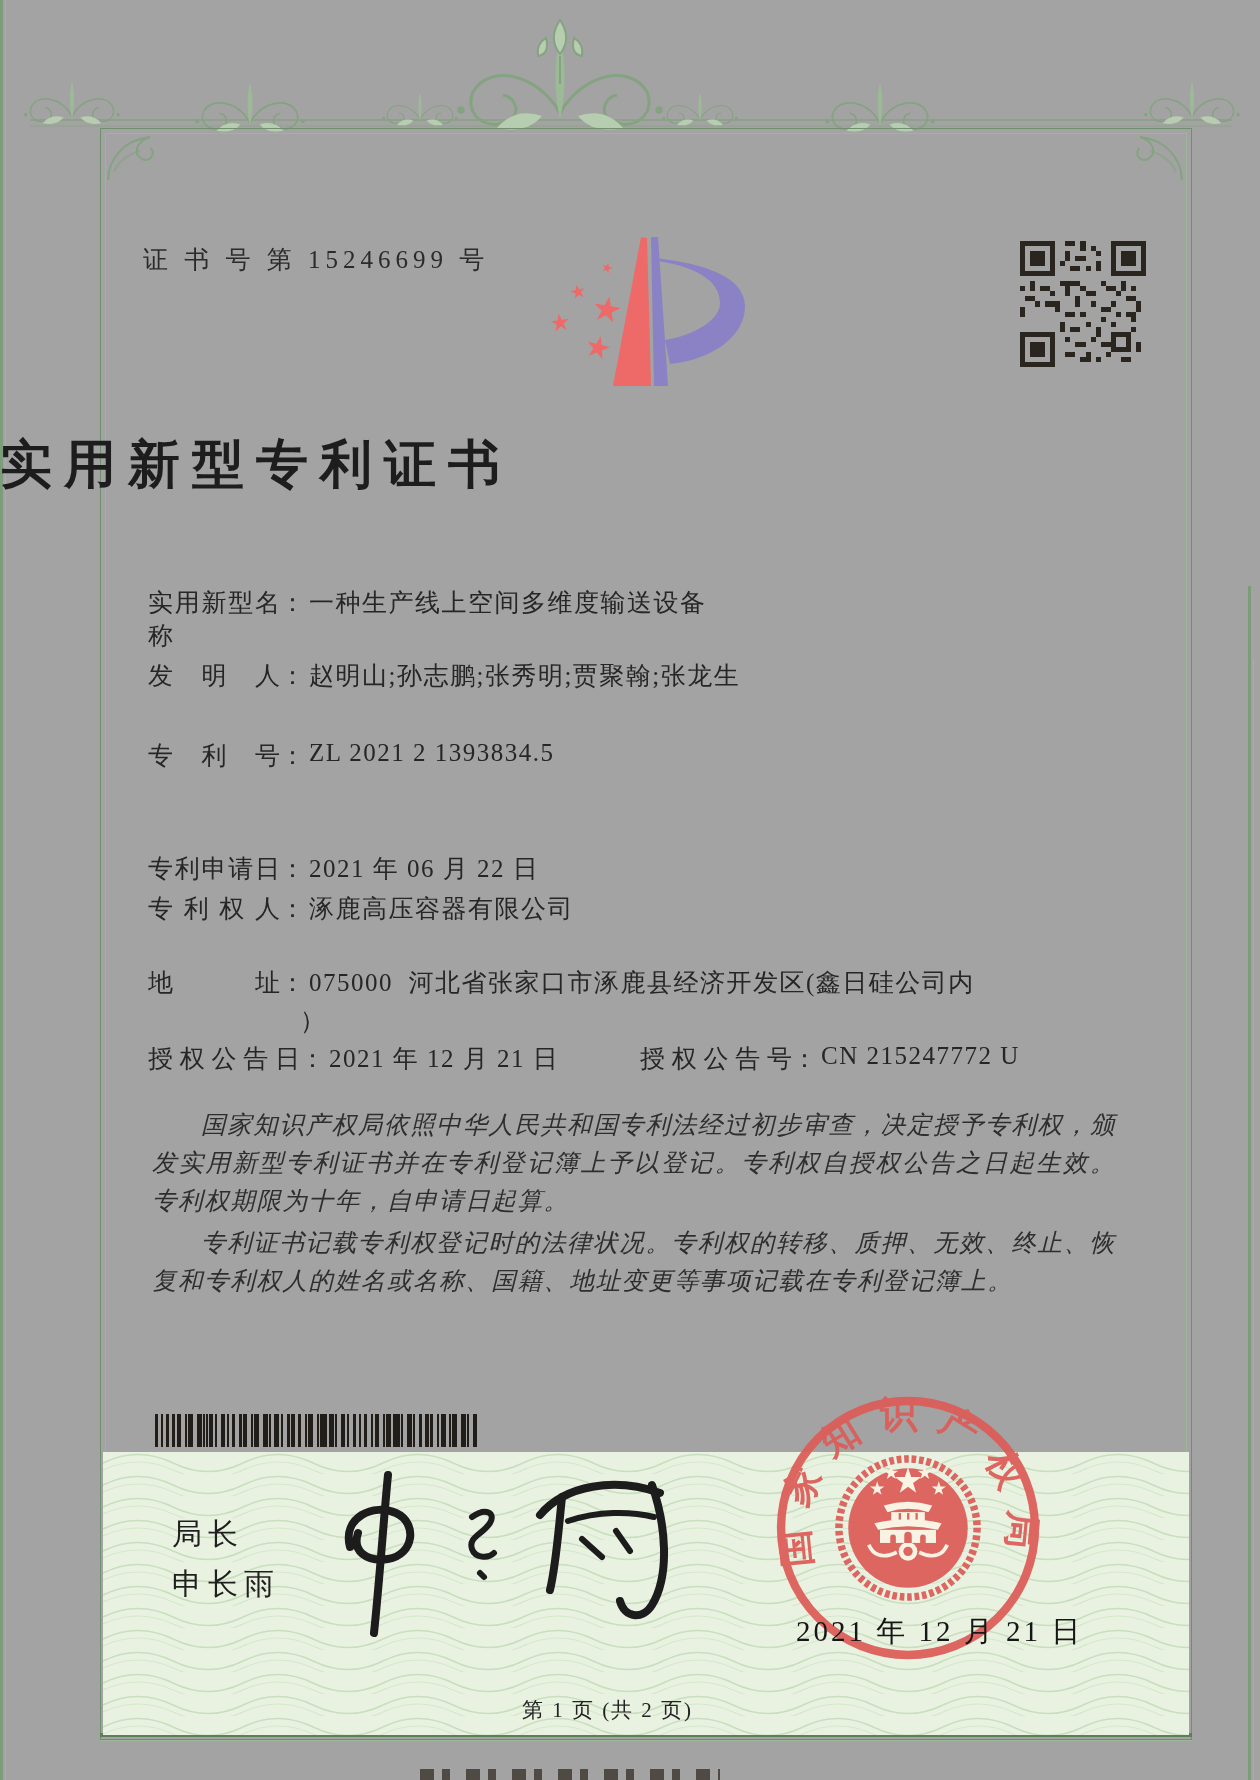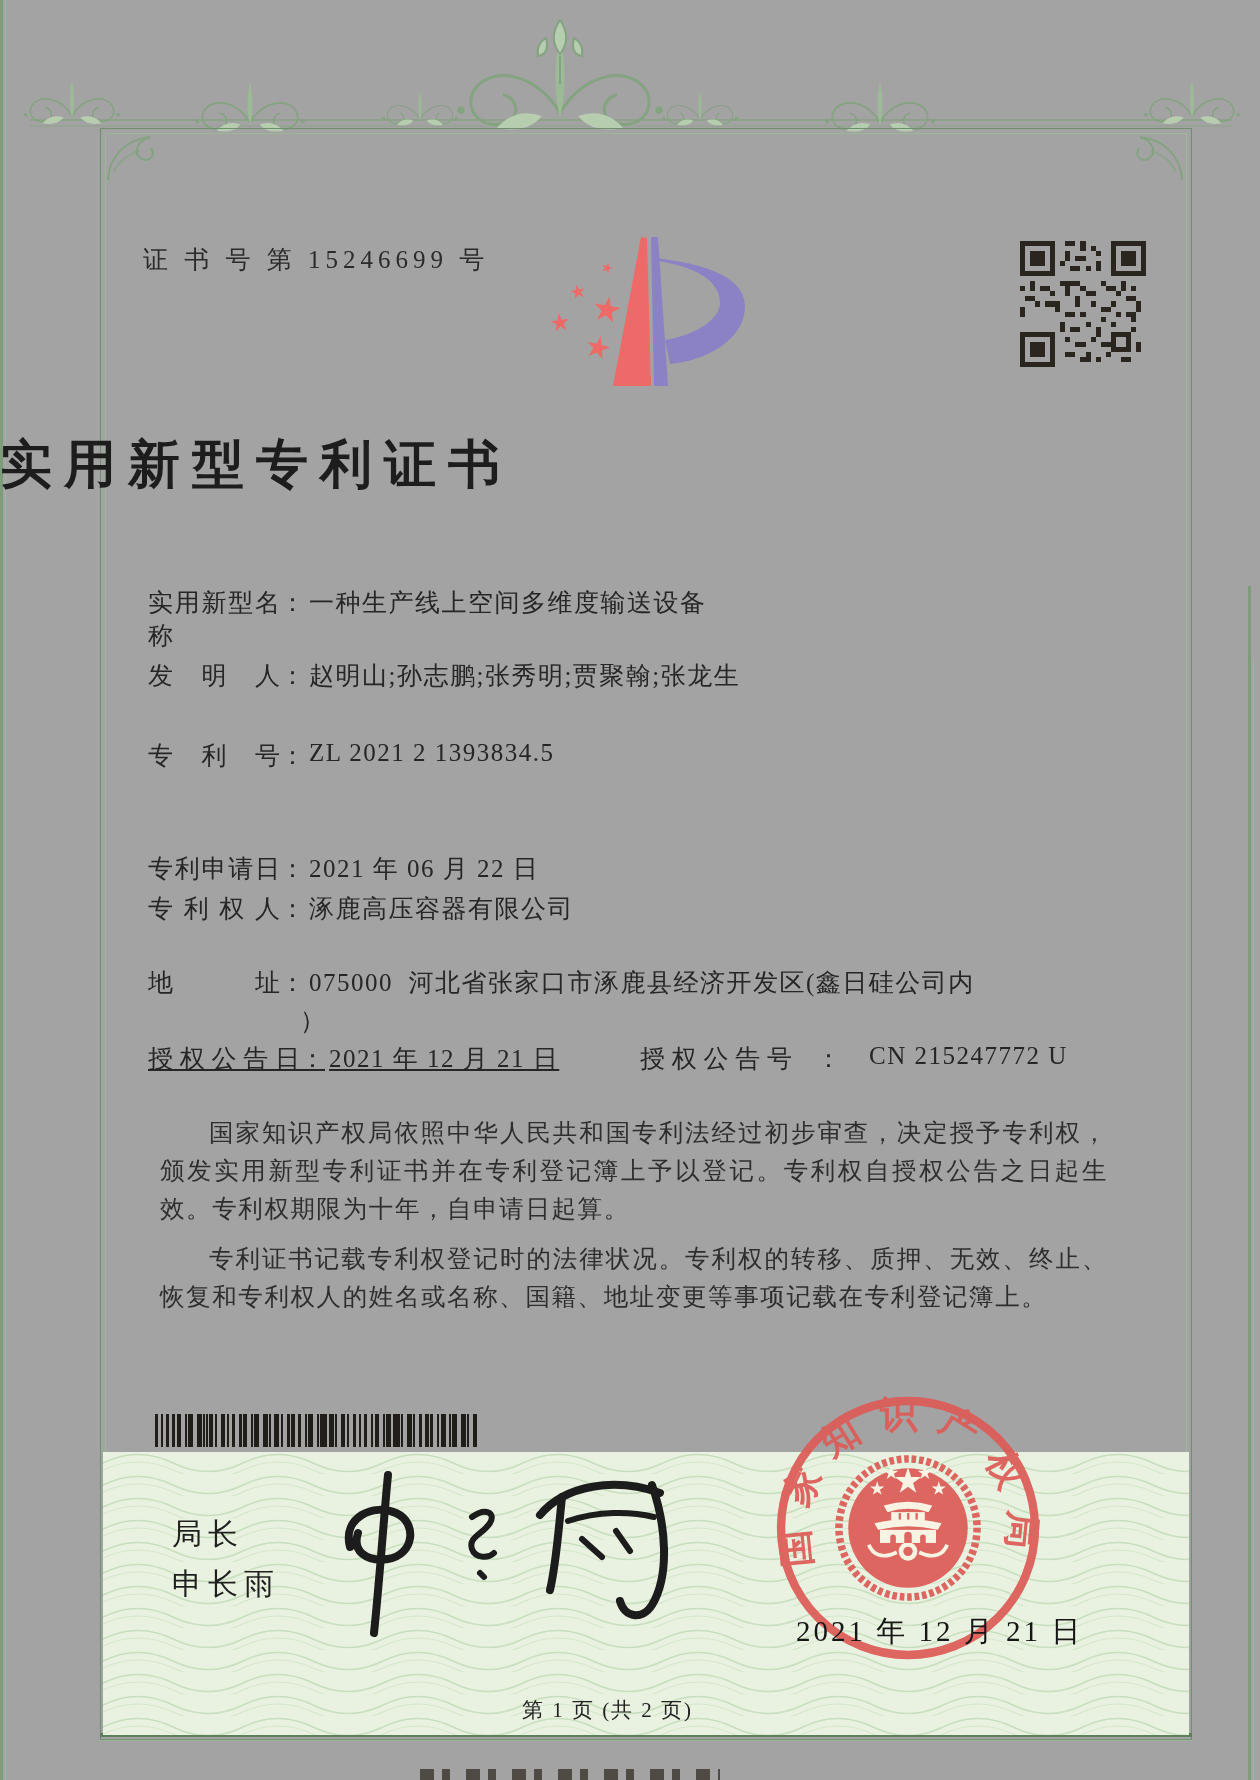--- a/index.html
+++ b/index.html
@@ -33,27 +33,27 @@
   .title{position:absolute;left:0;top:430px;width:1140px;text-align:left;
          font-size:52px;font-weight:bold;letter-spacing:12px;color:#1d1d1d;margin:0;}
 
   .frow{position:absolute;left:148px;display:flex;align-items:flex-start;font-size:25px;}
   .flabel{display:inline-block;width:132px;text-align:justify;text-align-last:justify;letter-spacing:0;}
   .colon{margin:0 4px 0 0;}
   .fvalue{letter-spacing:1.5px;white-space:pre-wrap;}
   .r1{top:586px;} .r2{top:659px;} .r3{top:739px;} .r4{top:852px;} .r5{top:892px;} .r6{top:966px;}
   .rcont{position:absolute;left:300px;top:1004px;font-size:25px;}
   .rgrant{top:1042px;}
-  .gpair1{display:flex;width:492px;text-decoration:underline;}
-  .gpair2{display:flex;gap:24px;}
+  .gpair1{display:flex;width:492px;}
+  .gpair2{display:flex;}
   .glabel{display:inline-block;width:152px;text-align:justify;text-align-last:justify;}
 
   .bodytext{position:absolute;left:148px;top:1102px;width:972px;font-size:24.5px;
             line-height:38px;text-align:justify;letter-spacing:1.6px;color:#2e2e2e;}
-  .bodytext p{margin:12px;text-indent:2em;}
+  .bodytext p{margin:4px;text-indent:2em;font-style:italic;}
 
   .barcode{position:absolute;left:155px;top:1414px;width:322px;height:33px;
     background-image:
       repeating-linear-gradient(90deg,#211e1a 0 2px,rgba(0,0,0,0) 2px 6px),
       repeating-linear-gradient(90deg,#211e1a 0 3px,rgba(0,0,0,0) 3px 11px),
       repeating-linear-gradient(90deg,#211e1a 0 2px,rgba(0,0,0,0) 2px 17px);}
 
   .guilloche{position:absolute;left:103px;top:1452px;width:1086px;height:283px;}
   .guilloche svg{width:100%;height:100%;display:block;}
 

